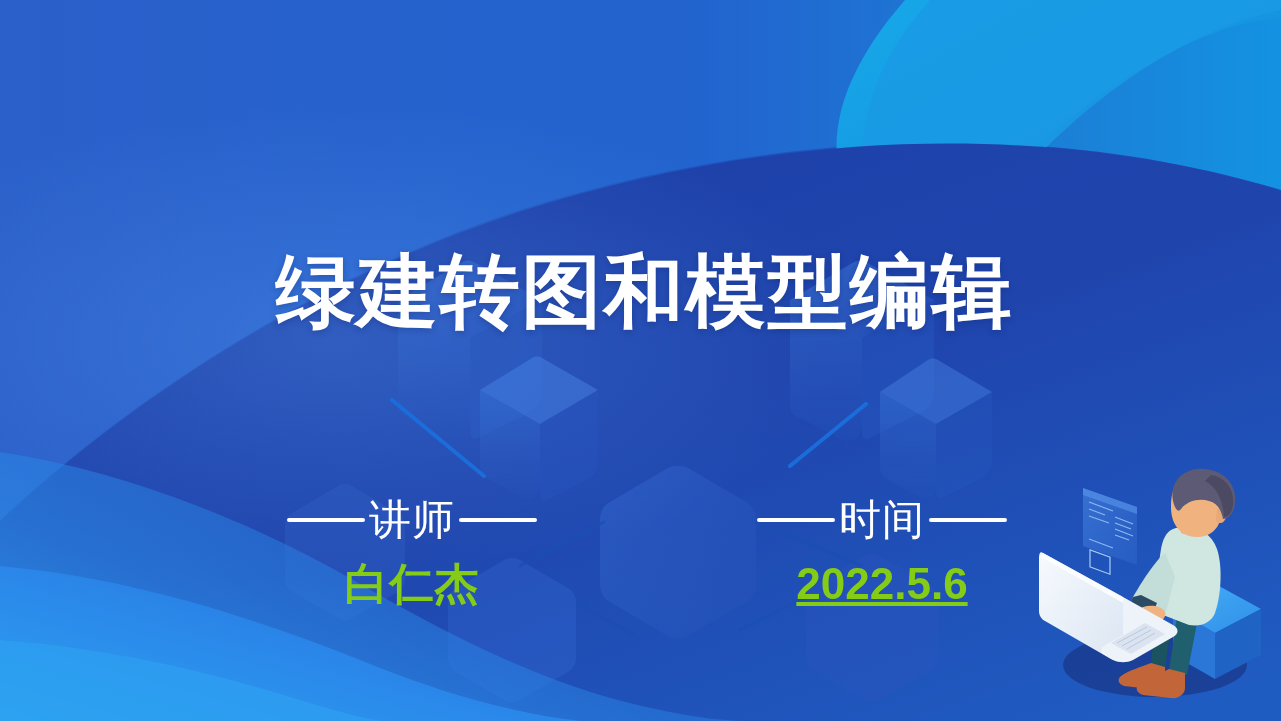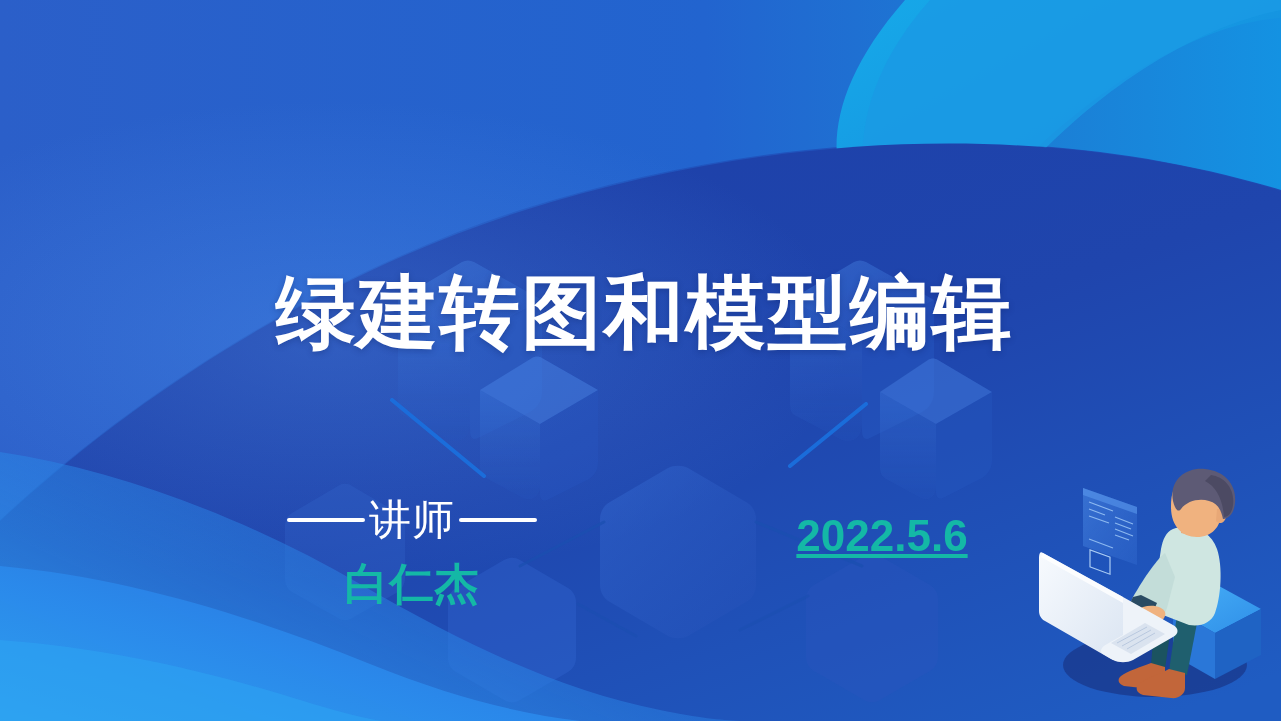--- a/index.html
+++ b/index.html
@@ -35,21 +35,21 @@
   #content {
     position: absolute;
     inset: 0;
     z-index: 20;
   }
 
   .title-wrap {
     position: absolute;
     left: 0;
     right: 0;
-    top: 270px;
+    top: 249px;
     text-align: center;
     padding-left: 8px;
   }
   .title-line {
     display: block;
     color: #ffffff;
     font-size: 80px;
     line-height: 86px;
     font-weight: 700;
     letter-spacing: 2px;
@@ -89,21 +89,21 @@
   .rule.right { margin-left: 4px; }
   .meta-label {
     color: #ffffff;
     font-size: 42px;
     line-height: 48px;
     font-weight: 400;
     letter-spacing: 1px;
     white-space: nowrap;
   }
   .meta-value {
-    color: #14b8a6;
+    color: #84cc16;
     font-size: 44px;
     line-height: 52px;
     font-weight: 700;
     margin-top: 14px;
     letter-spacing: 1px;
     white-space: nowrap;
   }
   .meta-col.date .meta-value {
     font-weight: 700;
     letter-spacing: 0px;
@@ -251,20 +251,25 @@
       <div class="meta-col instructor">
         <div class="meta-head">
           <span class="rule left"></span>
           <span class="meta-label">讲师</span>
           <span class="rule right"></span>
         </div>
         <div class="meta-value">白仁杰</div>
       </div>
 
       <div class="meta-col date">
+        <div class="meta-head">
+          <span class="rule left"></span>
+          <span class="meta-label">时间</span>
+          <span class="rule right"></span>
+        </div>
         <div class="meta-value">2022.5.6</div>
       </div>
 
     </div>
   </div>
 
   <svg id="illustration" viewBox="0 0 268 262">
     <defs>
       <linearGradient id="gPanel" x1="0" y1="0" x2="1" y2="1">
         <stop offset="0" stop-color="#4d8de8" stop-opacity="0.55"></stop>

